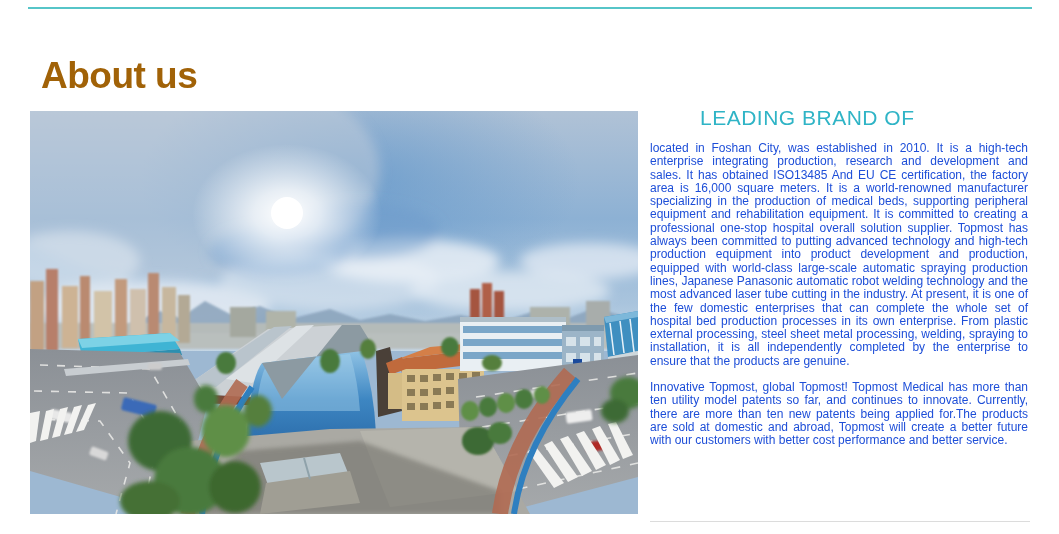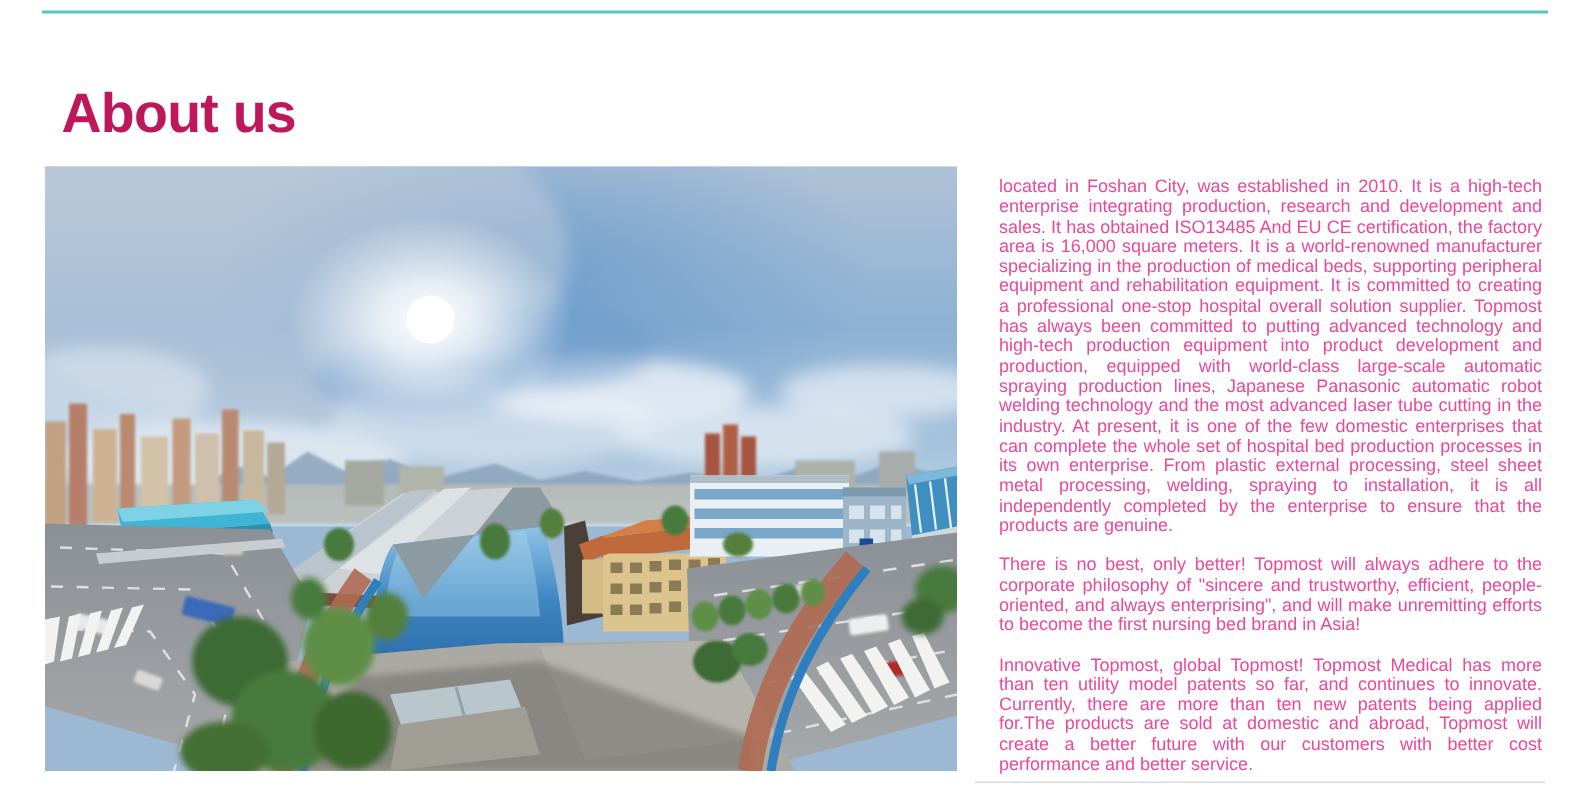--- a/index.html
+++ b/index.html
@@ -7,39 +7,39 @@
   body {
     width: 1059px; height: 534px; overflow: hidden; position: relative;
     font-family: "Liberation Sans", sans-serif;
   }
   .top-rule {
     position: absolute; left: 28px; top: 7px; width: 1004px; height: 2px;
     background: #56c5c8;
   }
   .page-title {
     position: absolute; left: 41px; top: 30px;
-    font-size: 37px; font-weight: bold; color: #be185d; letter-spacing: -0.5px;
+    font-size: 37px; font-weight: bold; color: #a16207; letter-spacing: -0.5px;
   }
   .panorama {
     position: absolute; left: 30px; top: 111px; width: 608px; height: 403px;
     overflow: hidden; background: #9db8d2;
   }
   .panorama svg { display: block; width: 608px; height: 403px; }
   .text-col {
     position: absolute; left: 650px; top: 106px; width: 378px;
   }
   .headline {
     padding-left: 50px;
     color: #2fb4c6; font-size: 21px; line-height: 24px; font-weight: 400;
     letter-spacing: 0.5px; white-space: nowrap;
   }
   .body-copy { margin-top: 12px; }
   .body-copy p {
-    margin: 0 0 13px 16px;
-    font-size: 12px; line-height: 13.3px; color: #ec4899;
+    margin: 0 0 13px 0;
+    font-size: 12px; line-height: 13.3px; color: #1d4ed8;
     text-align: justify;
   }
   .body-copy p:last-child { margin-bottom: 0; }
   .bottom-rule {
     position: absolute; left: 650px; top: 521px; width: 380px; height: 1px;
     background: #dcdcdc;
   }
 </style>
 </head>
 <body>
@@ -301,21 +301,21 @@
       <ellipse cx="338" cy="238" rx="8" ry="10" fill="#557f3e"></ellipse>
       <ellipse cx="420" cy="236" rx="9" ry="10" fill="#4a7a3c"></ellipse>
       <ellipse cx="462" cy="252" rx="10" ry="8" fill="#557f3e"></ellipse>
       <ellipse cx="196" cy="252" rx="10" ry="11" fill="#4a7a3c"></ellipse>
     </g>
   </svg>
 </div>
 
 <div class="text-col">
   <div class="headline">
+    <div>LEADING BRAND OF</div>
   </div>
   <div class="body-copy">
     <p>located in Foshan City, was established in 2010.  It is a high-tech enterprise integrating production, research and development and sales. It has obtained ISO13485 And EU CE certification, the  factory area is 16,000 square meters. It is a world-renowned manufacturer specializing in the production of medical beds, supporting peripheral equipment and rehabilitation equipment. It is committed to creating a professional one-stop hospital overall solution supplier. Topmost has always been committed to putting advanced technology and high-tech production equipment into product development and production, equipped with world-class large-scale automatic spraying production lines, Japanese Panasonic automatic robot welding technology and the most advanced laser tube cutting in the industry. At present, it is one of the few domestic enterprises that can complete the whole set of hospital bed production processes in its own enterprise. From plastic external processing, steel sheet metal processing, welding, spraying to installation, it is all independently completed by the enterprise to ensure that the products are genuine.</p>
-    <p>There is no best, only better! Topmost will always adhere to the corporate philosophy of "sincere and trustworthy, efficient, people-oriented, and always enterprising", and will make unremitting efforts to become the first nursing bed brand in Asia!</p>
     <p>Innovative Topmost, global Topmost! Topmost Medical has more than ten utility model patents so far, and continues to innovate. Currently, there are more than ten new patents being applied for.The products are sold at domestic  and abroad, Topmost will create a better future with our customers with better cost performance and better service.</p>
   </div>
 </div>
 
 <div class="bottom-rule"></div>
 
 </body></html>

